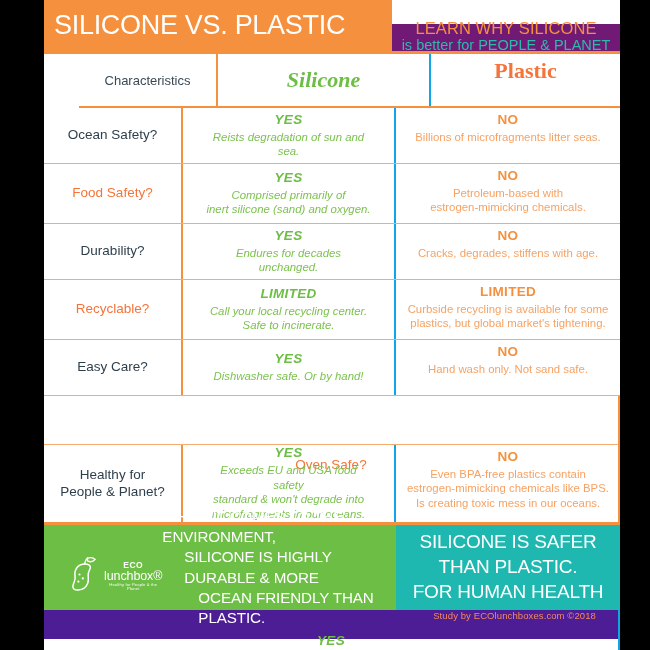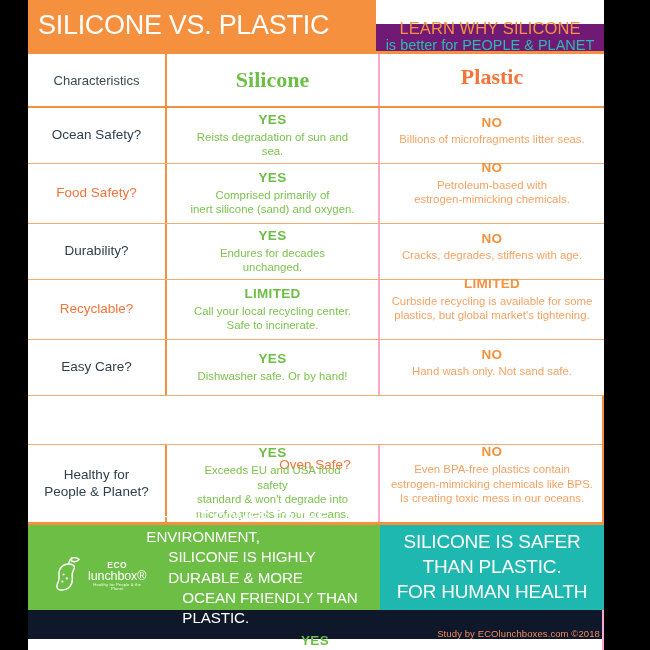--- a/index.html
+++ b/index.html
@@ -1,21 +1,21 @@
 <!DOCTYPE html>
 <html><head>
 <meta charset="utf-8">
 <style>
   html,body{margin:0;padding:0;background:#000;}
   body{width:650px;height:650px;overflow:hidden;font-family:"Liberation Sans",sans-serif;}
 
   #page{position:relative;width:650px;height:650px;background:#000;}
 
   
-  #sheet{position:absolute;left:28px;top:0;width:576px;height:650px;background:#ffffff;}
+  #sheet{position:absolute;left:44px;top:0;width:576px;height:650px;background:#ffffff;}
 
   
   .header{display:flex;height:51px;background:#ffffff;}
   .header-left{
     background:#F5913E;
     flex:0 0 348px;
     display:flex;align-items:center;
     padding-left:10px;
     box-sizing:border-box;
   }
@@ -45,45 +45,46 @@
   
   .table{
     border-top:3px solid #F5913E;
     background:#fff;
   }
   .row{
     display:flex;
     align-items:stretch;
     border-bottom:1px solid #F7AC6E;
   }
-  .row.head{border-bottom:2.5px solid #F5913E;}
+  .row.head{border-bottom:2.5px solid #F5913E;margin-left:35px;}
   .row.last{border-bottom:3px solid #F5913E;}
 
   .c-char{
     flex:0 0 139px;
     display:flex;align-items:center;justify-content:center;
     text-align:center;
     border-right:2px solid #F5913E;
     box-sizing:border-box;
     padding:2px 6px;
   }
   .c-sil{
     flex:0 0 213px;
     display:flex;flex-direction:column;align-items:center;justify-content:center;
     text-align:center;
-    border-right:2px solid #f9a8d4;
+    border-right:2px solid #0ea5e9;
     box-sizing:border-box;
     padding:4px 22px;
+    font-style:italic;
   }
   .c-pla{
     flex:1 1 auto;
-    display:flex;flex-direction:column;align-items:center;justify-content:flex-end;
+    display:flex;flex-direction:column;align-items:center;justify-content:flex-start;
     text-align:center;
     box-sizing:border-box;
-    padding:16px 6px;
+    padding:4px 6px;
   }
 
   
   .h-char{font-size:13px;color:#3A4A55;font-weight:400;}
   .h-sil{font-size:22px;color:#6DBE45;font-weight:700;font-family:"Liberation Serif",serif;}
   .h-pla{font-size:22px;color:#F5743A;font-weight:700;font-family:"Liberation Serif",serif;}
 
   
   .lab{font-size:13.5px;line-height:1.25;font-weight:400;}
   .lab.dark{color:#2E3F4C;}
@@ -141,23 +142,23 @@
     font-size:15.2px;line-height:1.32;font-weight:400;letter-spacing:-.1px;
   }
   .green-lines .l1{display:block;}
   .green-lines .l2{display:block;padding-left:22px;}
   .green-lines .l3{display:block;padding-left:36px;}
 
   .teal-lines{color:#ffffff;font-size:19px;line-height:1.3;font-weight:400;letter-spacing:-.2px;}
   .teal-lines span{display:block;}
 
   .credit-bar{
-    height:29px;background:#0f172a;
-    display:flex;align-items:flex-end;justify-content:flex-end;
-    padding-right:4px;box-sizing:border-box;
+    height:29px;background:#4c1d95;
+    display:flex;align-items:flex-start;justify-content:flex-end;
+    padding-right:24px;box-sizing:border-box;
   }
   .credit{color:#F58A5C;font-size:9.5px;letter-spacing:.1px;}
 </style>
 </head>
 <body>
 
 <div id="page">
   <div id="sheet">
 
     <div class="header">

